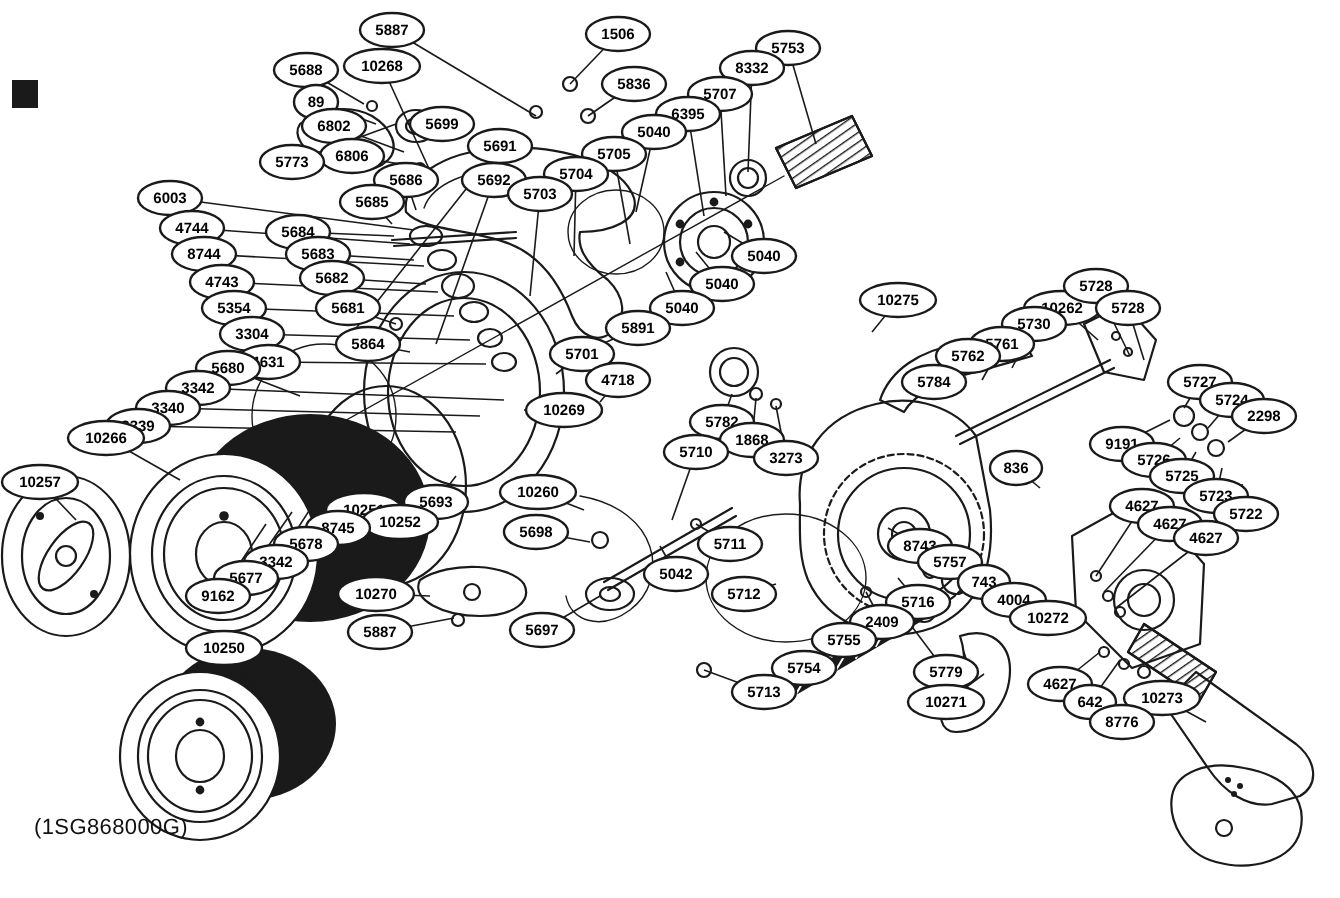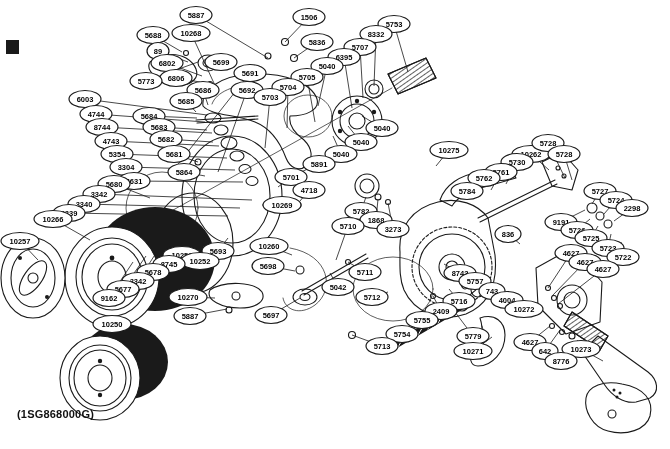--- a/index.html
+++ b/index.html
@@ -1,19 +1,19 @@
 <!DOCTYPE html>
 <html><head>
 <meta charset="utf-8">
 <style>
   html,body{margin:0;padding:0;background:#ffffff;}
   .canvas{position:relative;width:670px;height:449px;background:#fff;overflow:hidden;
           font-family:"Liberation Sans",sans-serif;}
   svg{position:absolute;left:0;top:0;}
-  .code-text{position:absolute;left:17px;top:408px;font-size:11px;font-weight:bold;
+  .code-text{position:absolute;left:17px;top:408px;font-size:11px;font-weight:normal;
              color:#111;letter-spacing:0.2px;}
   #leader-layer line{stroke:#1a1a1a;stroke-width:0.8;}
   #label-layer ellipse{fill:#ffffff;stroke:#1a1a1a;stroke-width:1.2;}
   #label-layer text{font-family:"Liberation Sans",sans-serif;font-size:7.5px;font-weight:bold;
                     fill:#000;text-anchor:middle;}
   #drawing{stroke:#1a1a1a;fill:none;stroke-width:1.1;stroke-linejoin:round;stroke-linecap:round;}
   #drawing .thin{stroke-width:0.7;}
   #drawing .fillDark{fill:#1a1a1a;stroke:none;}
   #drawing .fillWhite{fill:#ffffff;}
 </style>

